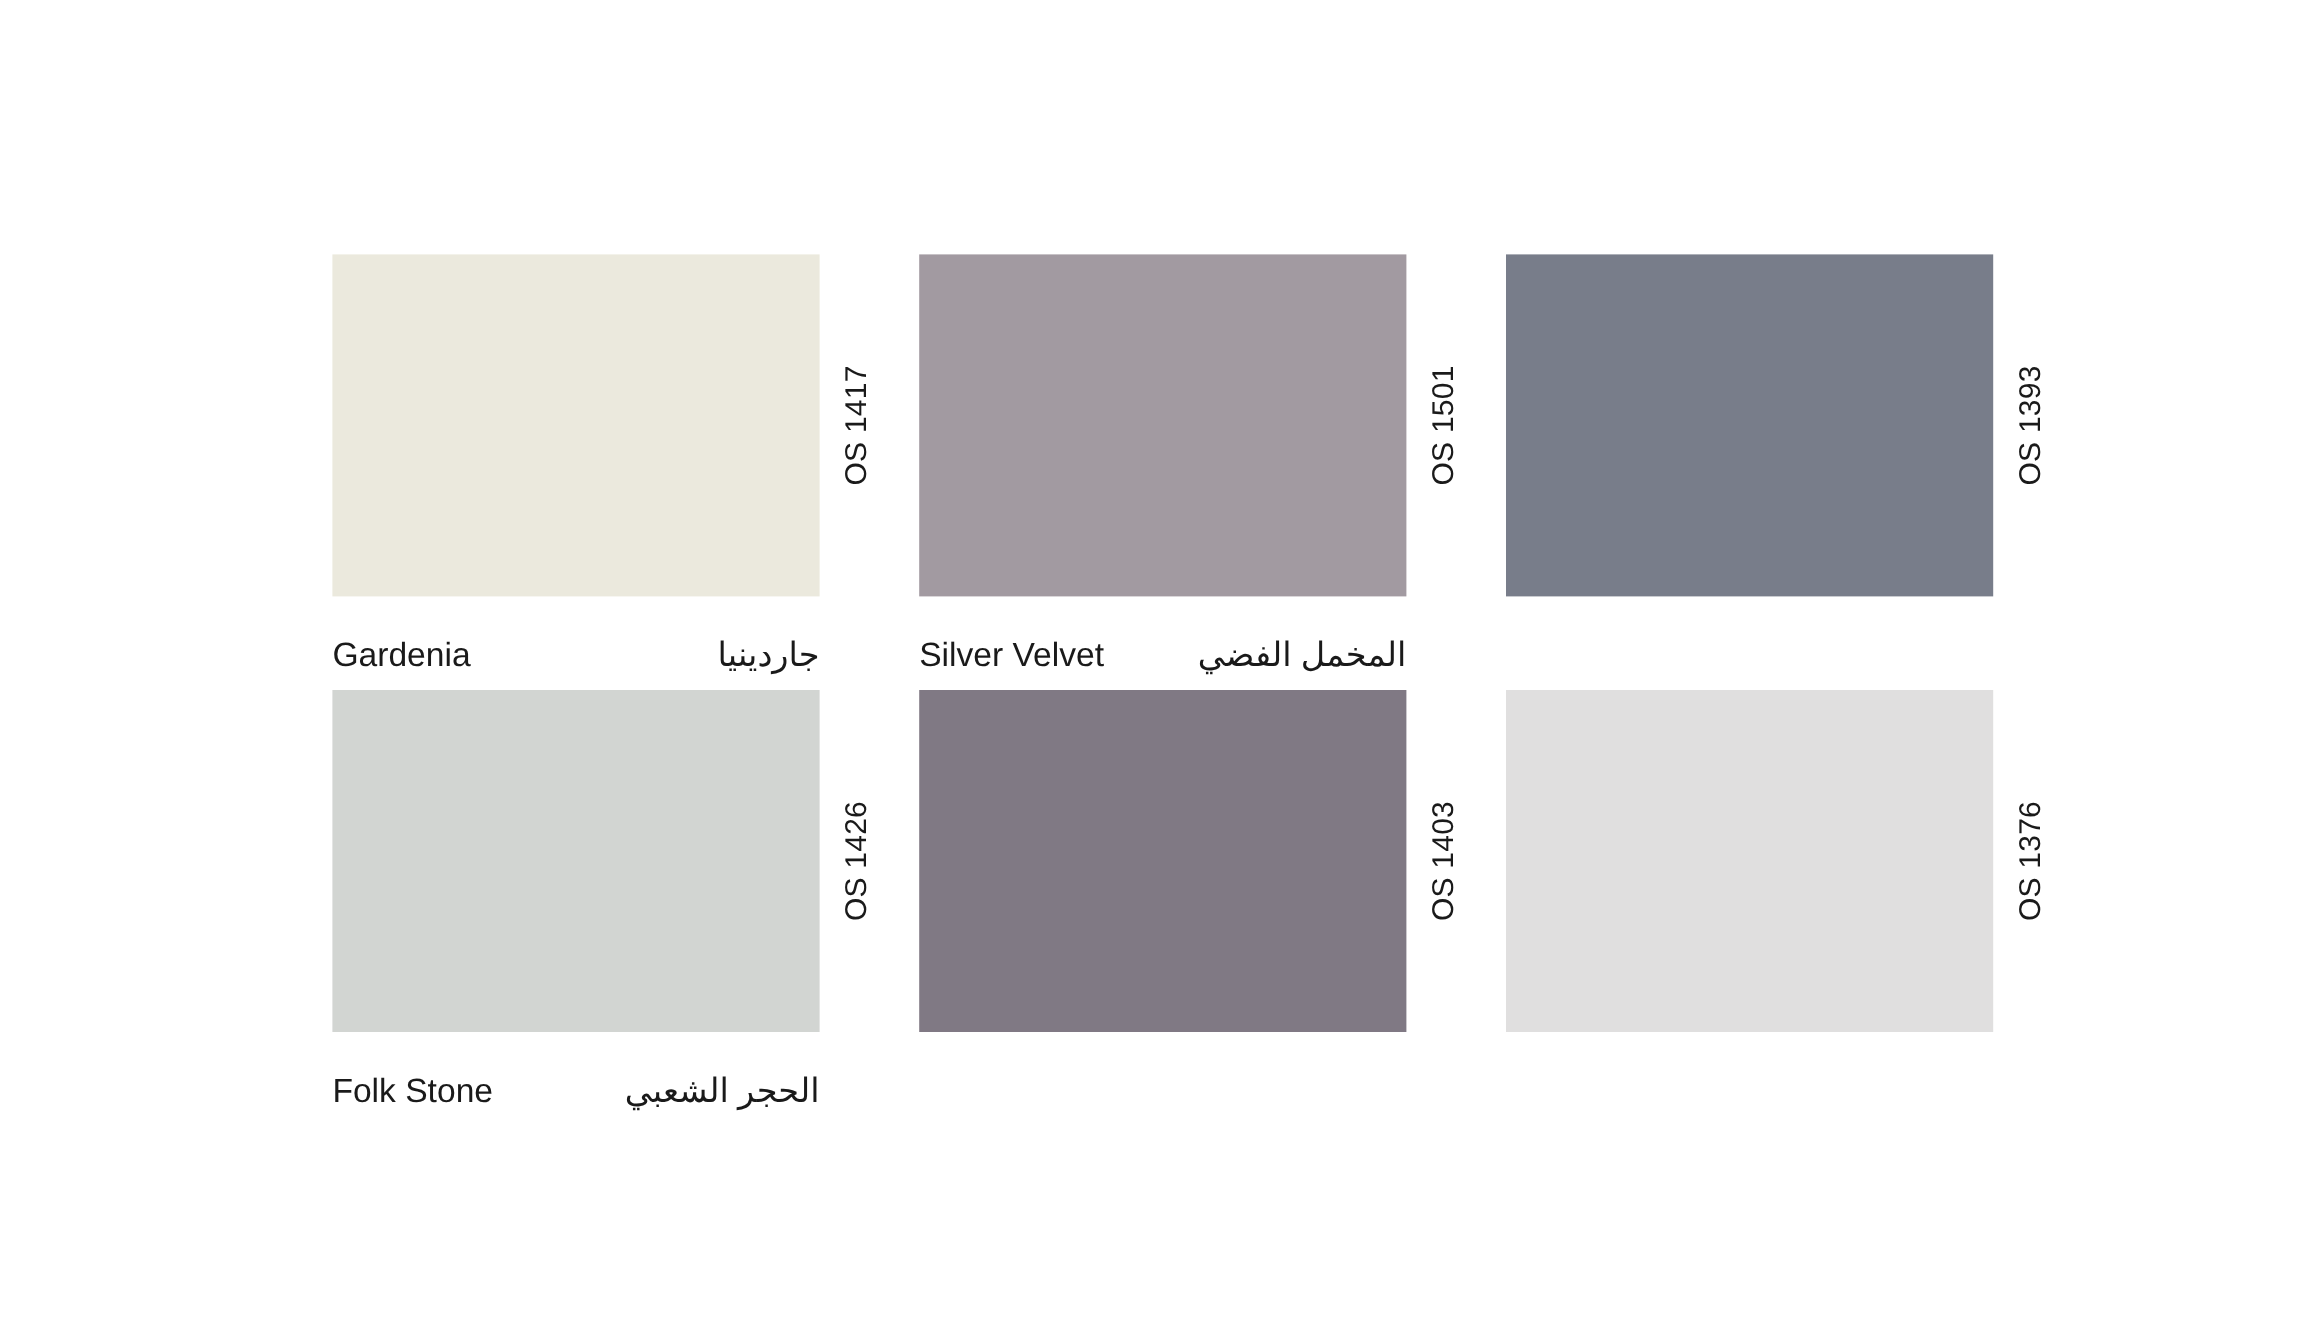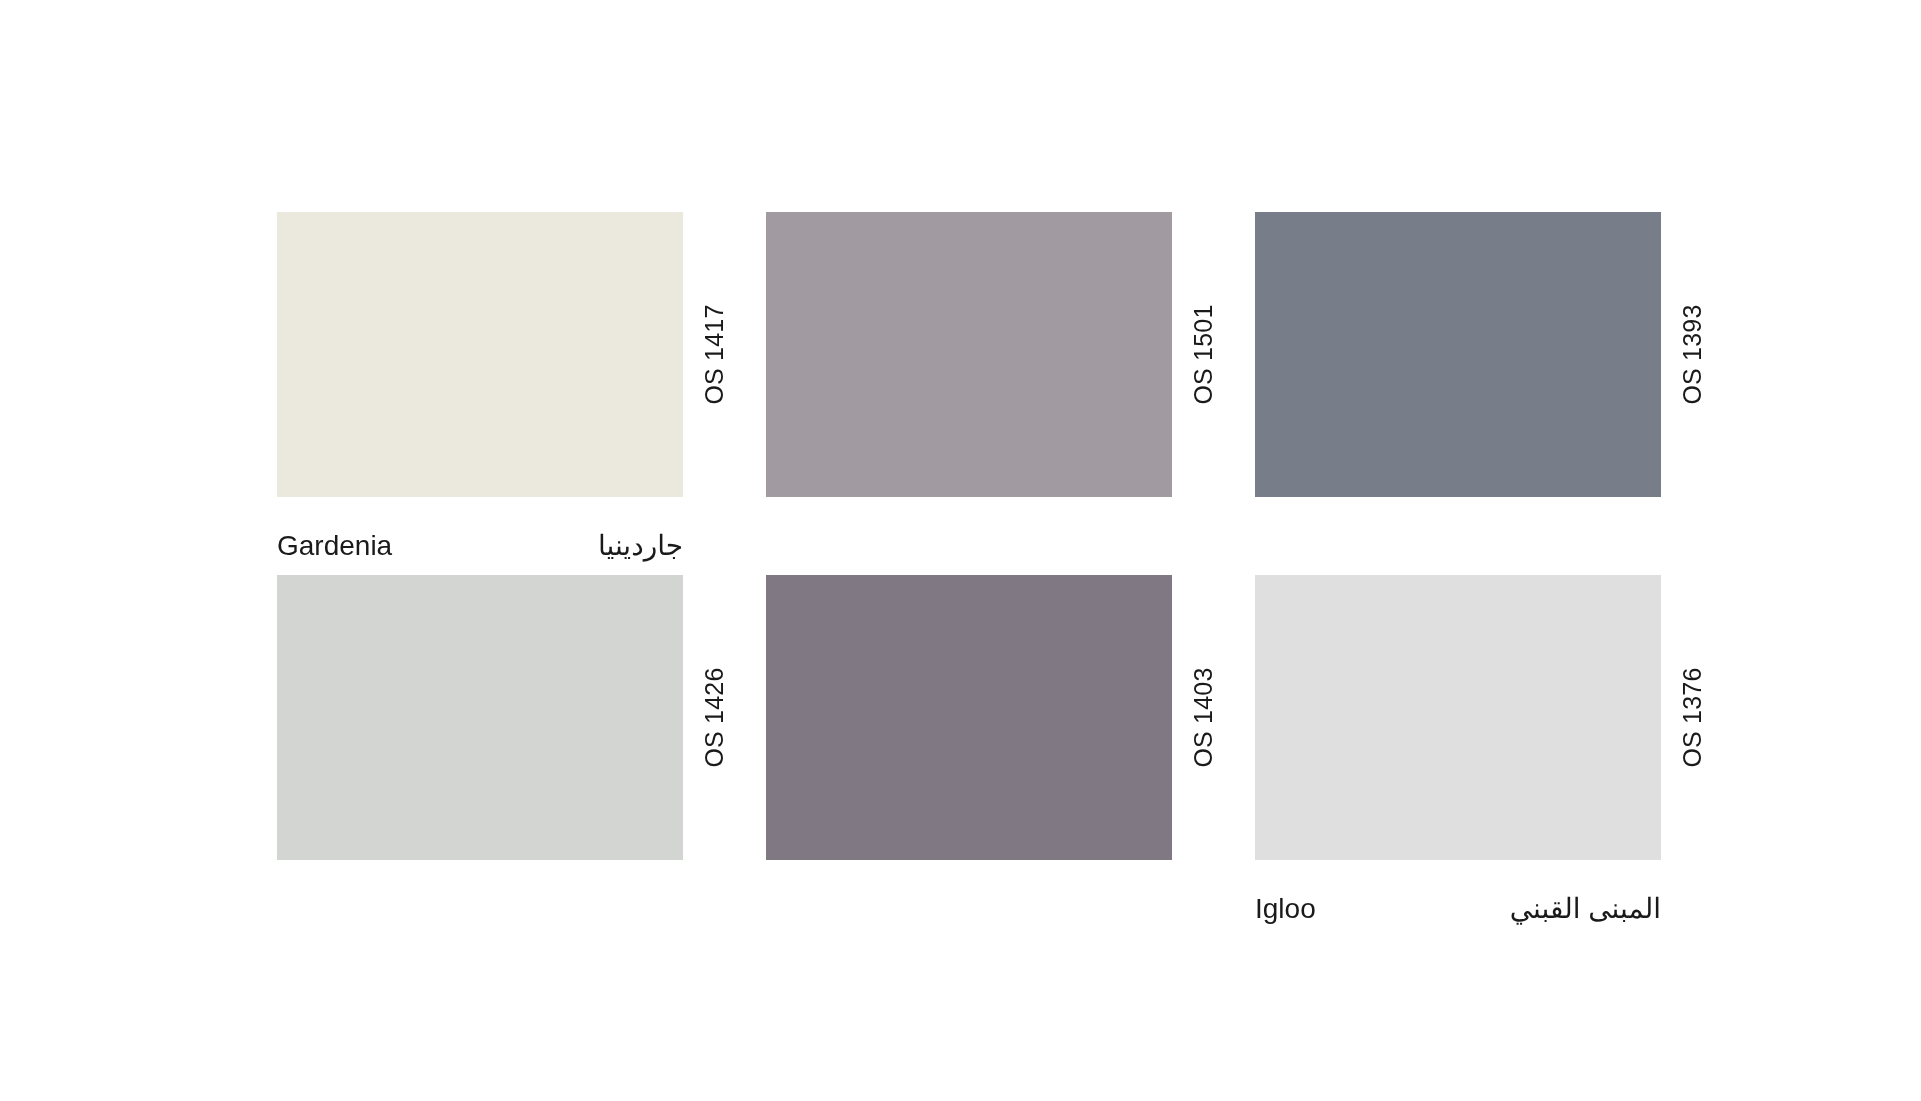--- a/index.html
+++ b/index.html
@@ -110,48 +110,52 @@
         <span class="swatch-name-en">Gardenia</span>
         <span class="swatch-name-ar">جاردينيا</span>
       </div>
     </div>
 
     <div class="swatch-card">
       <div class="swatch-chip-wrap">
         <div class="swatch-chip" style="background-color: rgb(162, 154, 161);"></div>
         <div class="swatch-code">OS 1501</div>
       </div>
+      <div class="swatch-labels">
+        <span class="swatch-name-en">Silver Velvet</span>
+        <span class="swatch-name-ar">المخمل الفضي</span>
+      </div>
     </div>
 
     <div class="swatch-card">
       <div class="swatch-chip-wrap">
         <div class="swatch-chip" style="background-color: rgb(120, 125, 138);"></div>
         <div class="swatch-code">OS 1393</div>
       </div>
     </div>
 
     <div class="swatch-card">
       <div class="swatch-chip-wrap">
         <div class="swatch-chip" style="background-color: rgb(210, 213, 210);"></div>
         <div class="swatch-code">OS 1426</div>
+      </div>
+      <div class="swatch-labels">
+        <span class="swatch-name-en">Folk Stone</span>
+        <span class="swatch-name-ar">الحجر الشعبي</span>
       </div>
     </div>
 
     <div class="swatch-card">
       <div class="swatch-chip-wrap">
         <div class="swatch-chip" style="background-color: rgb(128, 121, 132);"></div>
         <div class="swatch-code">OS 1403</div>
       </div>
     </div>
 
     <div class="swatch-card">
       <div class="swatch-chip-wrap">
         <div class="swatch-chip" style="background-color: rgb(224, 223, 223);"></div>
         <div class="swatch-code">OS 1376</div>
       </div>
-      <div class="swatch-labels">
-        <span class="swatch-name-en">Igloo</span>
-        <span class="swatch-name-ar">المبنى القبني</span>
-      </div>
     </div>
 
   </div>
 </div>
 
 </body></html>

